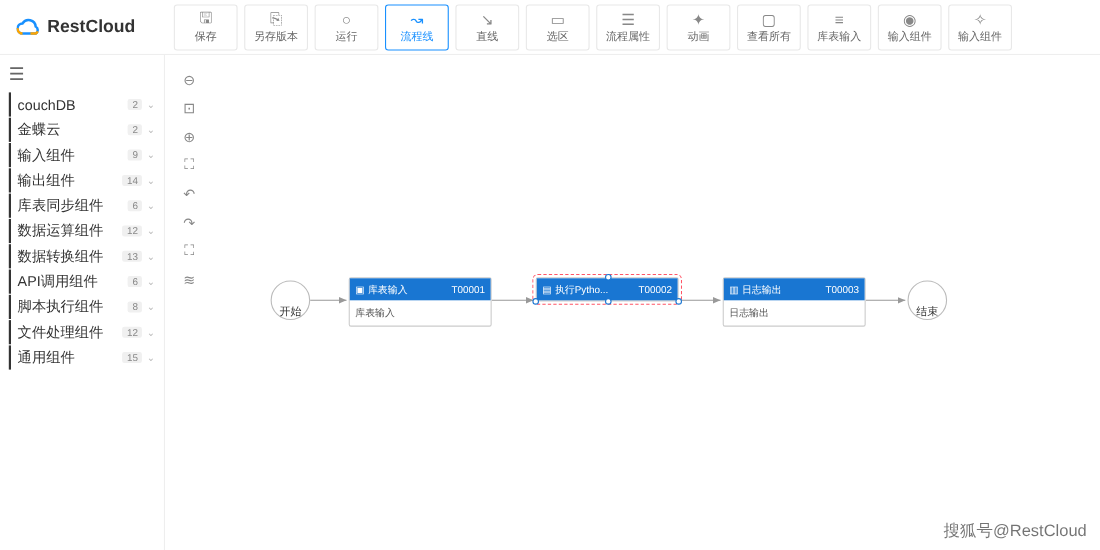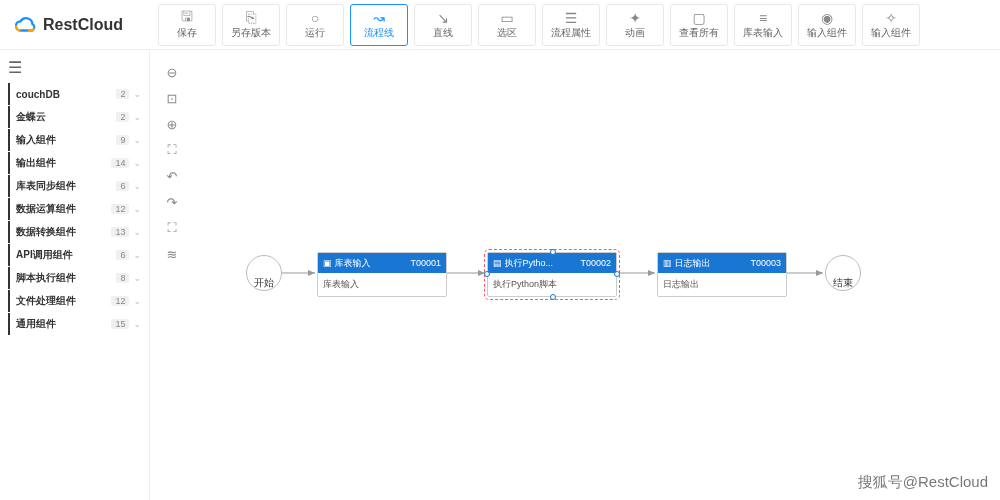--- a/index.html
+++ b/index.html
@@ -14,21 +14,21 @@
 .tb-icon{height:16px;color:#888;font-size:14px;display:flex;align-items:center}
 .tb-label{font-size:10px;color:#666;margin-top:0}
 .body{display:flex;height:450px}
 .sidebar{width:150px;border-right:1px solid #eee;padding:8px}
 .search-row{display:flex;align-items:center;gap:6px;margin-bottom:6px}
 .search{flex:1;height:24px;border:1px solid #ddd;border-radius:3px;display:flex;align-items:center;padding:0 6px}
 .search input{border:none;outline:none;flex:1;font-size:10px;width:100%}
 .search-icon{color:#bbb;font-size:11px}
 .list-icon{color:#666;font-size:16px}
 .cat{display:flex;align-items:center;height:22px;cursor:pointer;border-left:2px solid #333;padding-left:6px;margin-bottom:1px}
-.cat-name{flex:1;font-size:10px;color:#333;font-weight:700}
+.cat-name{flex:1;font-size:13px;color:#333;font-weight:400}
 .cat-badge{background:#f0f0f0;color:#888;font-size:9px;padding:0 4px;border-radius:2px;margin-right:4px}
 .cat-chev{color:#bbb;font-size:9px}
 .canvas-area{flex:1;position:relative;background-image:radial-gradient(circle,#ddd 0.5px,transparent 0.5px);background-size:12px 12px}
 .vtools{position:absolute;left:10px;top:10px;display:flex;flex-direction:column;gap:2px}
 .vt{width:24px;height:24px;display:flex;align-items:center;justify-content:center;color:#888;cursor:pointer;font-size:13px}
 .node-circle{position:absolute;width:36px;height:36px;border:1px solid #bbb;border-radius:50%;background:#fff;display:flex;align-items:flex-end;justify-content:center;font-size:10px;color:#333}
 .node-box{position:absolute;width:130px;background:#fff;border:1px solid #ccc;border-radius:2px}
 .node-box.selected{outline:1px dashed #f56;outline-offset:2px}
 .node-hdr{height:20px;background:#1976d2;color:#fff;display:flex;align-items:center;padding:0 5px;font-size:9px}
 .node-hdr .icon{margin-right:3px}
@@ -202,21 +202,20 @@
         </div>
       <div class="node-body">库表输入</div>
     </div>
 
     <div class="node-box selected" style="left:337px;top:202px">
       <div class="node-hdr">
           <span class="icon">▤</span>
           <span class="title">执行Pytho...</span>
           <span class="code">T00002</span>
         </div>
-      <div class="node-body">执行Python脚本</div>
       <div class="port" style="left:-4px;top:18px"></div>
       <div class="port" style="right:-4px;top:18px"></div>
       <div class="port" style="left:62px;top:-4px"></div>
       <div class="port" style="left:62px;bottom:-4px"></div>
     </div>
 
     <div class="node-box" style="left:507px;top:202px">
       <div class="node-hdr">
           <span class="icon">▥</span>
           <span class="title">日志输出</span>

